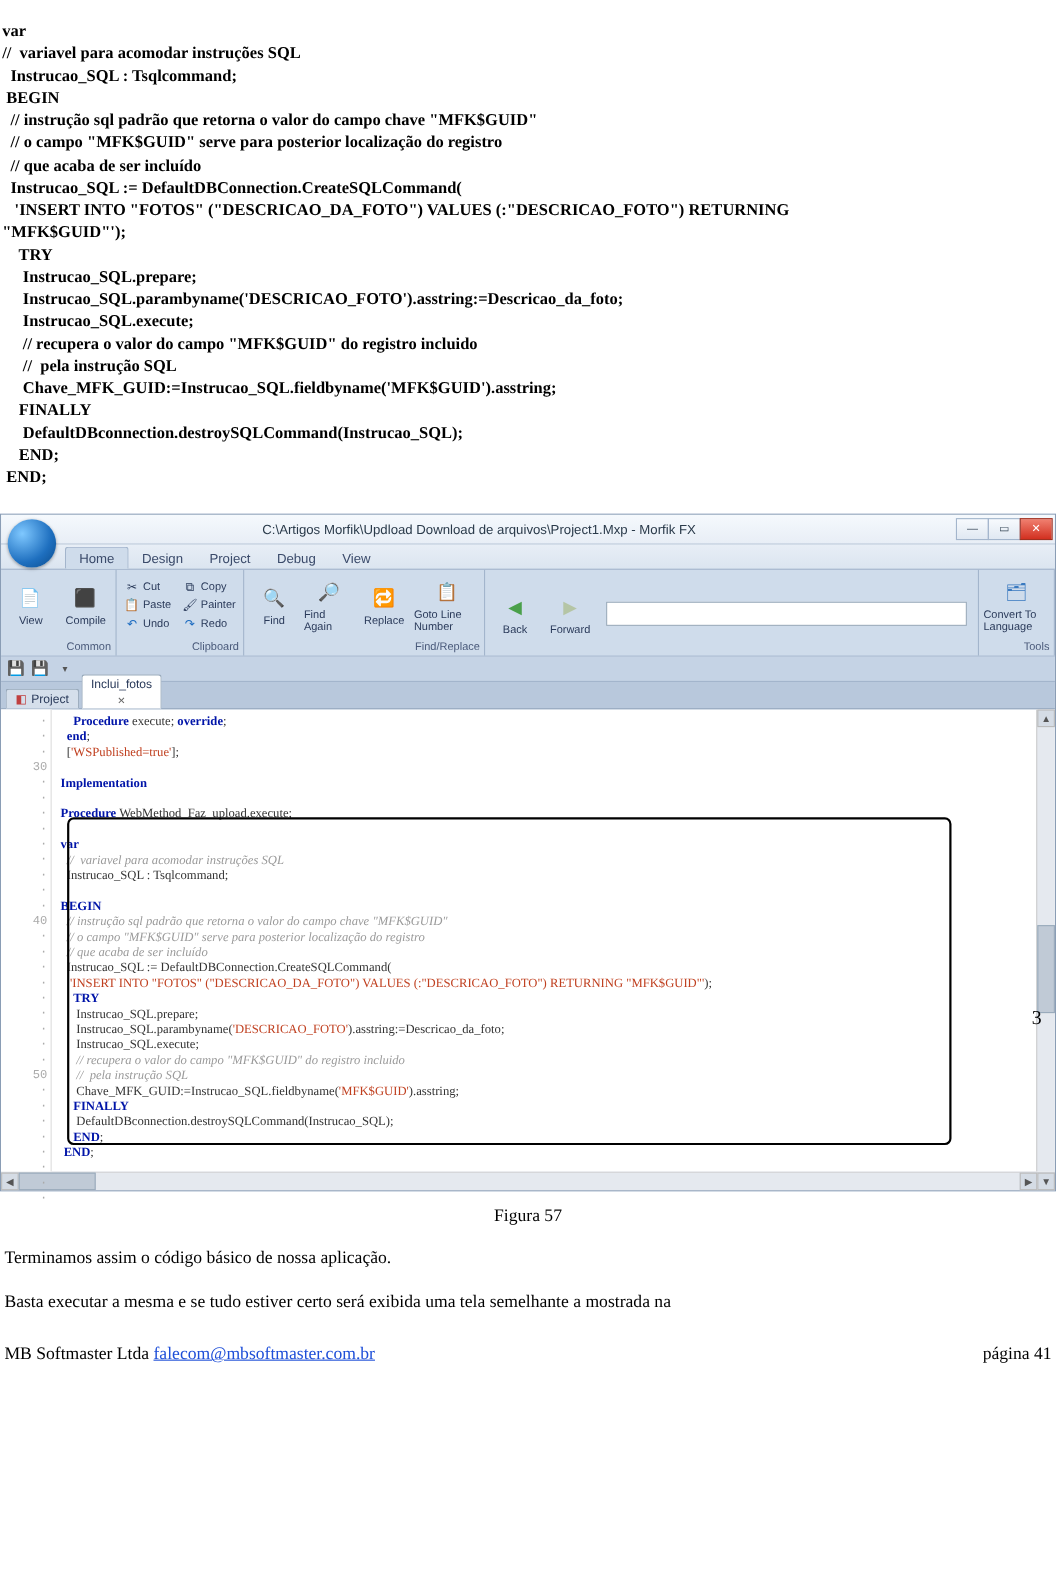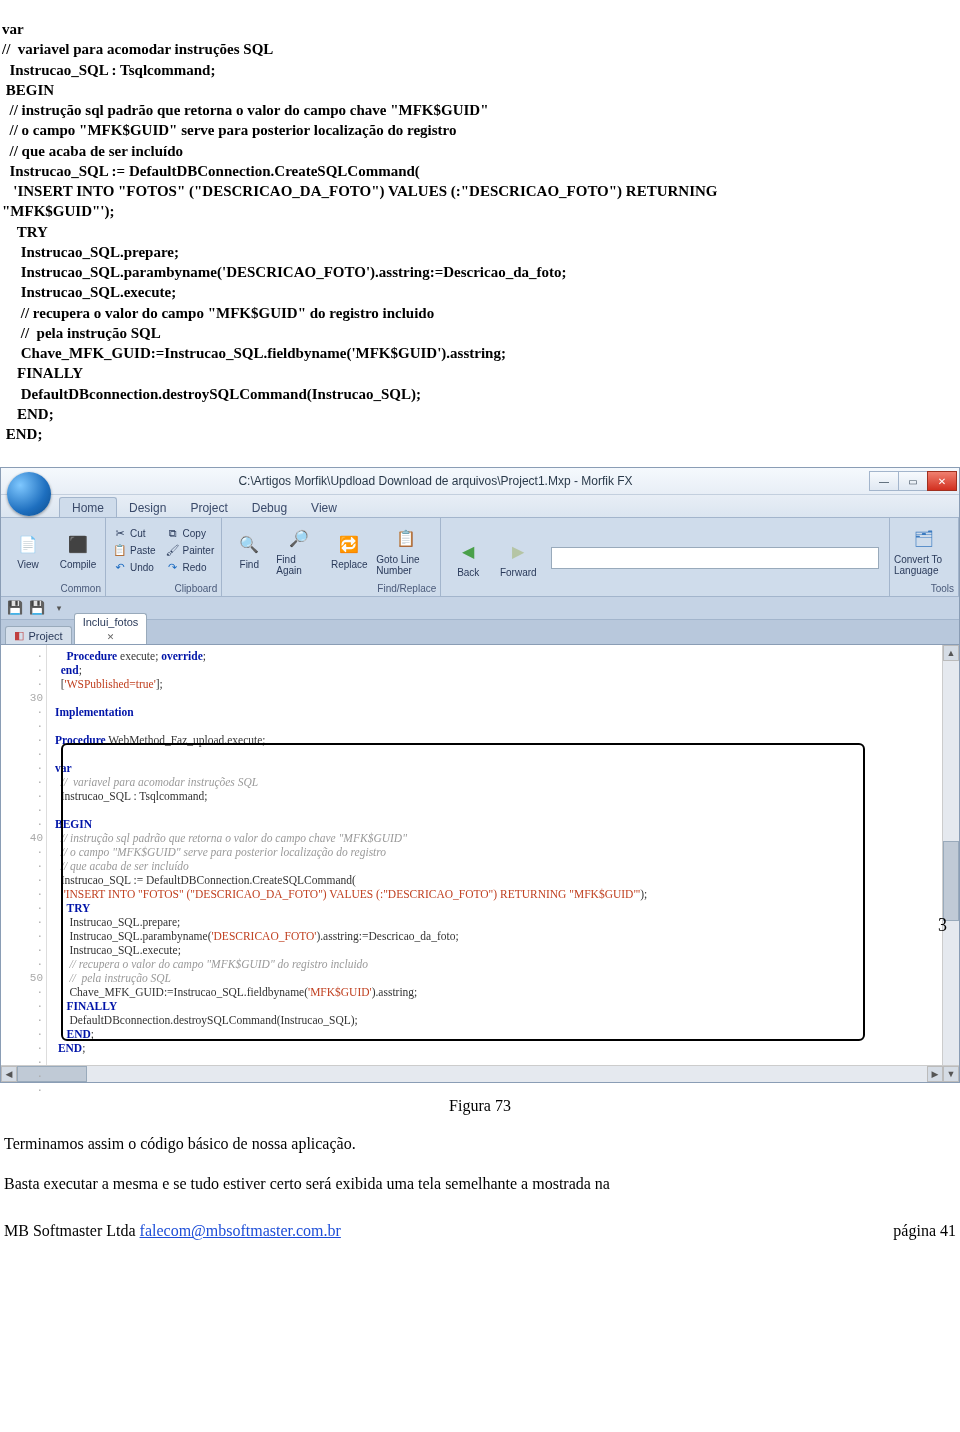--- a/index.html
+++ b/index.html
@@ -526,21 +526,21 @@
   </div>
   <div class="hscroll-row">
     <div class="scroll-arrow">◀</div>
     <div class="scroll-thumb" style="width:70px;"></div>
     <div style="flex:1"></div>
     <div class="scroll-arrow">▶</div>
     <div class="scroll-arrow">▼</div>
   </div>
 </div>
 
-<div class="caption">Figura 73</div>
+<div class="caption">Figura 57</div>
 
 <p class="para">Terminamos assim o código básico de nossa aplicação.</p>
 <p class="para">Basta executar a mesma e se tudo estiver certo será exibida uma tela semelhante  a mostrada na</p>
 
 <div class="footer">
   <span>
     <span>MB Softmaster Ltda </span><a>falecom@mbsoftmaster.com.br</a>
   </span>
   <span>página   41</span>
 </div>

